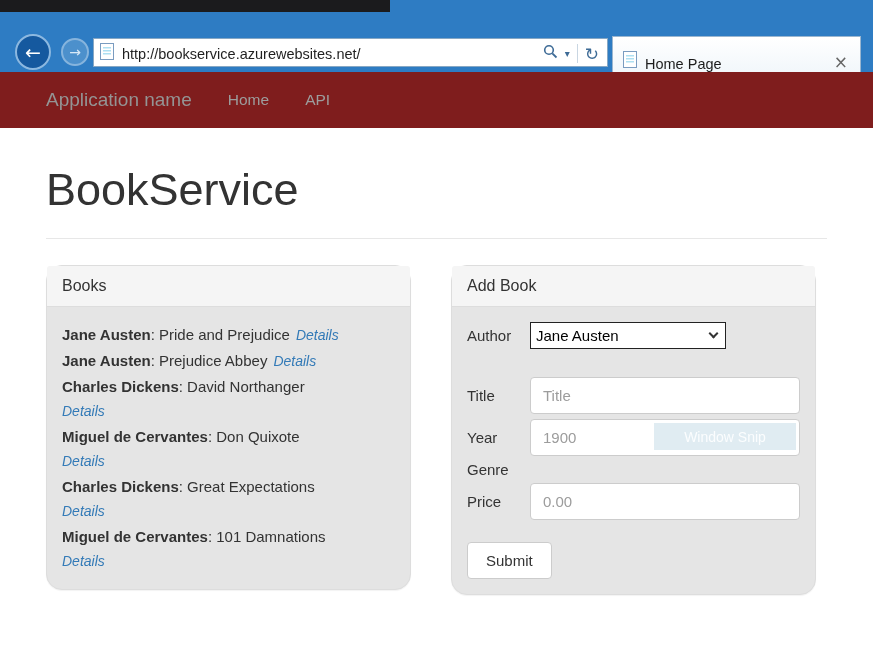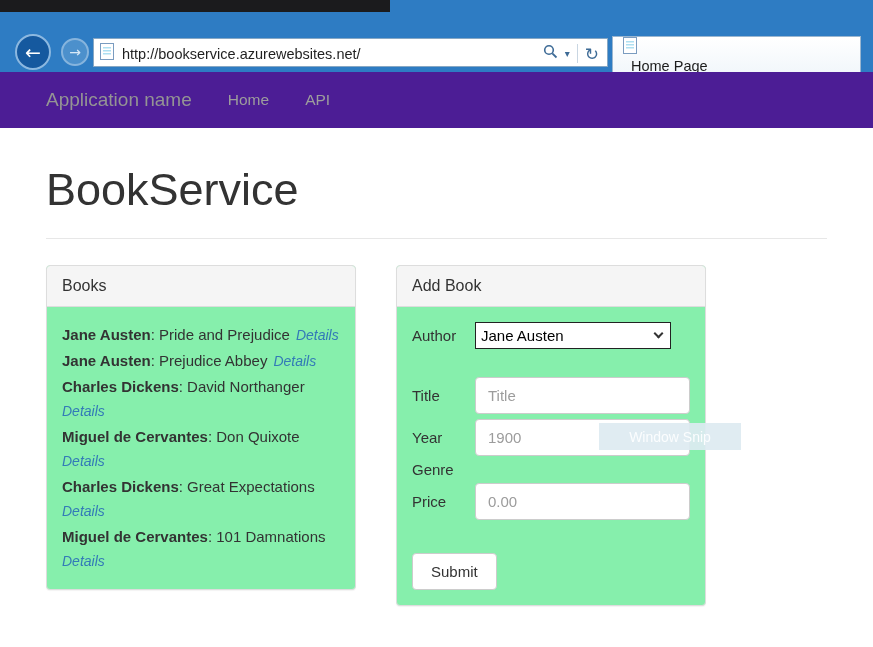--- a/index.html
+++ b/index.html
@@ -22,37 +22,37 @@
   .doc-icon { flex: 0 0 auto; }
   .url-text { flex: 1 1 auto; margin-left: 8px; font-size: 14.5px; color: #1f1f1f; white-space: nowrap; overflow: hidden; }
   .addr-tools { display: flex; align-items: center; gap: 7px; }
   .glyph { font-family: "DejaVu Sans", sans-serif; color: #3e6b96; }
   .search-caret { font-size: 10px; }
   .refresh { font-size: 17px; }
   .tool-divider { width: 1px; height: 19px; background: #c9d6e2; }
 
   .tab { position: absolute; left: 612px; top: 36px; width: 249px; height: 36px;
          background: linear-gradient(#ffffff, #f2f7fb); border: 1px solid #9ab6d0; border-bottom: none;
-         display: flex; align-items: flex-start; padding: 0 10px; flex-direction: column; }
+         display: flex; align-items: flex-end; padding: 0 10px; }
   .tab-title { margin-left: 8px; font-size: 14.5px; color: #1c1c1c; flex: 1 1 auto; }
   .tab-close { font-family: "DejaVu Sans", sans-serif; color: #666; font-size: 17px; cursor: pointer; padding: 0 2px; }
 
   
-  .navbar { position: absolute; top: 72px; left: 0; right: 0; height: 56px; background: #4c1d95;
+  .navbar { position: absolute; top: 72px; left: 0; right: 0; height: 56px; background: #7f1d1d;
             display: flex; align-items: center; padding-left: 46px; }
   .brand { font-size: 19px; color: #949494; cursor: pointer; }
   .nav-link { margin-left: 36px; font-size: 15.5px; color: #9d9d9d; cursor: pointer; }
 
   
   .page { position: absolute; top: 128px; left: 0; right: 0; bottom: 0; background: #fff; }
   .site-title { margin: 36px 46px 0; font-size: 45px; font-weight: 400; color: #333; }
   .rule { margin: 22px 46px 0; border: 0; border-top: 1px solid #e7e7e7; }
 
   .panels { display: flex; gap: 40px; margin: 26px 46px 0; }
-  .panel { width: 310px; background: #86efac; border: 1px solid #ddd; border-radius: 4px;
+  .panel { width: 365px; background: #e5e5e5; border: 1px solid #ddd; border-radius: 16px;
            box-shadow: 0 1px 1px rgba(0,0,0,0.05); align-self: flex-start; }
   .panel-heading { background: #f5f5f5; border-bottom: 1px solid #ddd; padding: 11px 15px;
                    font-size: 16px; color: #333; border-radius: 3px 3px 0 0; }
   .panel-body { padding: 15px; }
 
   
   .book { font-size: 15px; line-height: 25px; color: #333; }
   .book b { font-weight: bold; }
   .book a { color: #337ab7; text-decoration: none; margin-left: 6px; font-size: 14px; cursor: pointer; font-style: italic; }
   .book.wrap a { display: block; margin-left: 0; width: max-content; }
@@ -68,21 +68,21 @@
   .select-chevron { position: absolute; right: 9px; top: 8px; width: 7px; height: 7px;
                     border-right: 2px solid #333; border-bottom: 2px solid #333; transform: rotate(45deg);
                     pointer-events: none; }
   .input-wrap { position: relative; flex: 1 1 auto; }
   .form-input { width: 100%; height: 37px; border: 1px solid #ccc; border-radius: 4px; padding: 0 12px;
                 font-size: 15px; color: #555; font-family: "Liberation Sans", sans-serif; }
   .form-input::placeholder { color: #9c9c9c; opacity: 1; }
   .snip-overlay { position: absolute; left: 92px; top: 4px; width: 142px; height: 27px;
                   background: rgba(221,234,241,0.92); color: #fbfdfe; font-size: 14px;
                   display: flex; align-items: center; justify-content: center; pointer-events: none; margin-left: 32px; }
-  .submit-btn { margin-top: 28px; padding: 9px 18px; font-size: 15px; color: #333; background: #fff;
+  .submit-btn { margin-top: 17px; padding: 9px 18px; font-size: 15px; color: #333; background: #fff;
                 border: 1px solid #ccc; border-radius: 4px; cursor: pointer;
                 font-family: "Liberation Sans", sans-serif; }
 </style>
 </head>
 <body>
 
 <div class="window">
 
   <div class="chrome">
     <div class="bg-window-edge"></div>

